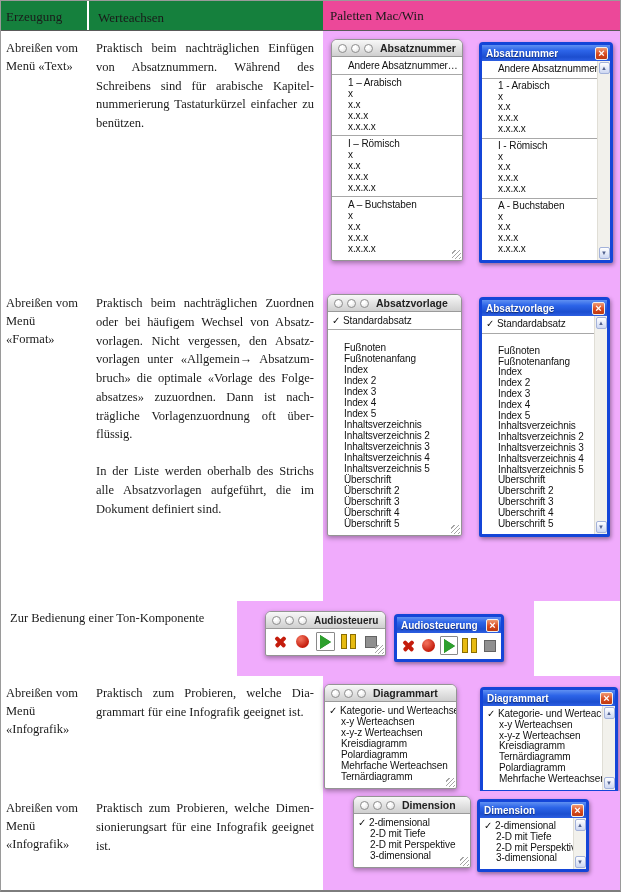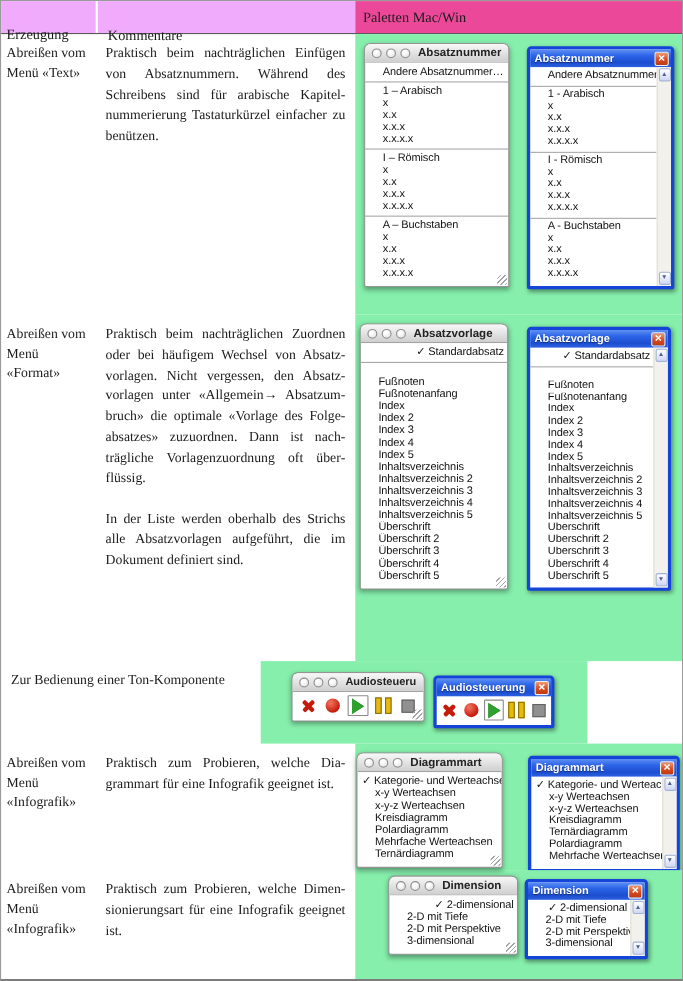--- a/index.html
+++ b/index.html
@@ -13,24 +13,24 @@
     color:#1a1a1a;
     overflow:hidden;
     display:flex; flex-direction:column;
   }
   
   .trow { display:flex; flex-shrink:0; }
   .c1 { width:86px; padding:8px 4px 0 5px; font-size:12.5px; line-height:1.45; hyphens:manual; }
   .c2 { width:236px; padding:8px 9px 0 9px; font-size:12.5px; line-height:1.5;
         text-align:justify; hyphens:manual; }
   .c2 p + p { margin-top:18px; }
-  .c3 { width:297px; background:#86efac; display:flex; align-items:flex-start; }
+  .c3 { width:297px; background:#f0abfc; display:flex; align-items:flex-start; }
   
   .thead { height:30px; border-bottom:1px solid #5a5a5a; }
-  .thead .c1, .thead .c2 { background:#f0abfc; padding-top:21px; font-size:13px; }
+  .thead .c1, .thead .c2 { background:#15803d; padding-top:7px; font-size:13px; }
   .thead .c1 { border-right:2px solid #fff; width:88px; }
   .thead .c2 { width:234px; }
   .thead .c3 { background:#ec4899; padding:7px 0 0 7px; font-size:13px; }
   
   .r1 { height:255px; } .r1 .c3 { padding:8px 0 0 8px; gap:16px; }
   .r2 { height:315px; } .r2 .c3 { padding:8px 0 0 4px; gap:17px; }
   .r3 { height:75px;  } .r3 .c3 { padding:10px 0 0 28px; gap:8px; }
   .r4 { height:115px; } .r4 .c3 { padding:8px 0 0 1px; gap:23px; }
   .r5 { flex:1; } .r5 .c3 { padding:5px 0 14px 30px; gap:6px; }
 
@@ -52,21 +52,21 @@
     white-space:nowrap; overflow:hidden; }
   .mac-body { padding:1px 0 3px; }
   .mac-resize { position:absolute; right:1px; bottom:1px; width:9px; height:9px;
     background:repeating-linear-gradient(135deg, transparent 0 2px, #a5a5a5 2px 3px); }
 
   
   .pal-group { padding:2px 0 3px; border-top:1px solid #a8a8a8; }
   .pal-group:first-child { border-top:none; }
   .pal-item { padding:0 3px 0 16px; line-height:11px; white-space:nowrap;
     overflow:hidden; letter-spacing:-0.1px; }
-  .pal-item.checked { padding-left:4px;text-align:right; }
+  .pal-item.checked { padding-left:4px; }
   .vspace .pal-group + .pal-group { padding-top:12px; }
 
   
   .winwin {
     border:3px solid #1445d8; border-radius:4px 4px 2px 2px; background:#fff;
     box-shadow:1px 2px 4px rgba(0,0,0,0.4);
     font-family:"Liberation Sans", sans-serif; font-size:10px; color:#111;
     margin-top:3px; flex-shrink:0;
   }
   .win-tb { height:16px; display:flex; align-items:center; padding:0 2px 0 4px;
@@ -114,21 +114,21 @@
     display:inline-block; }
   .mac-tb.small .mac-title { font-size:10px; }
 </style>
 </head>
 <body>
 
 <div class="page">
 
   <div class="trow thead">
     <div class="c1">Erzeugung</div>
-    <div class="c2">Kommentare</div>
+    <div class="c2">Werteachsen</div>
     <div class="c3">Paletten Mac/Win</div>
   </div>
 
   <div class="trow r1">
     <div class="c1">Abreißen vom Menü «Text»</div>
     <div class="c2">
       <p>Praktisch beim nachträglichen Einfügen von Absatznummern. Während des Schreibens sind für arabische Kapitel­nummerierung Tastaturkürzel einfacher zu benützen.</p>
     </div>
     <div class="c3">
       <div class="macwin" style="width:132px">

